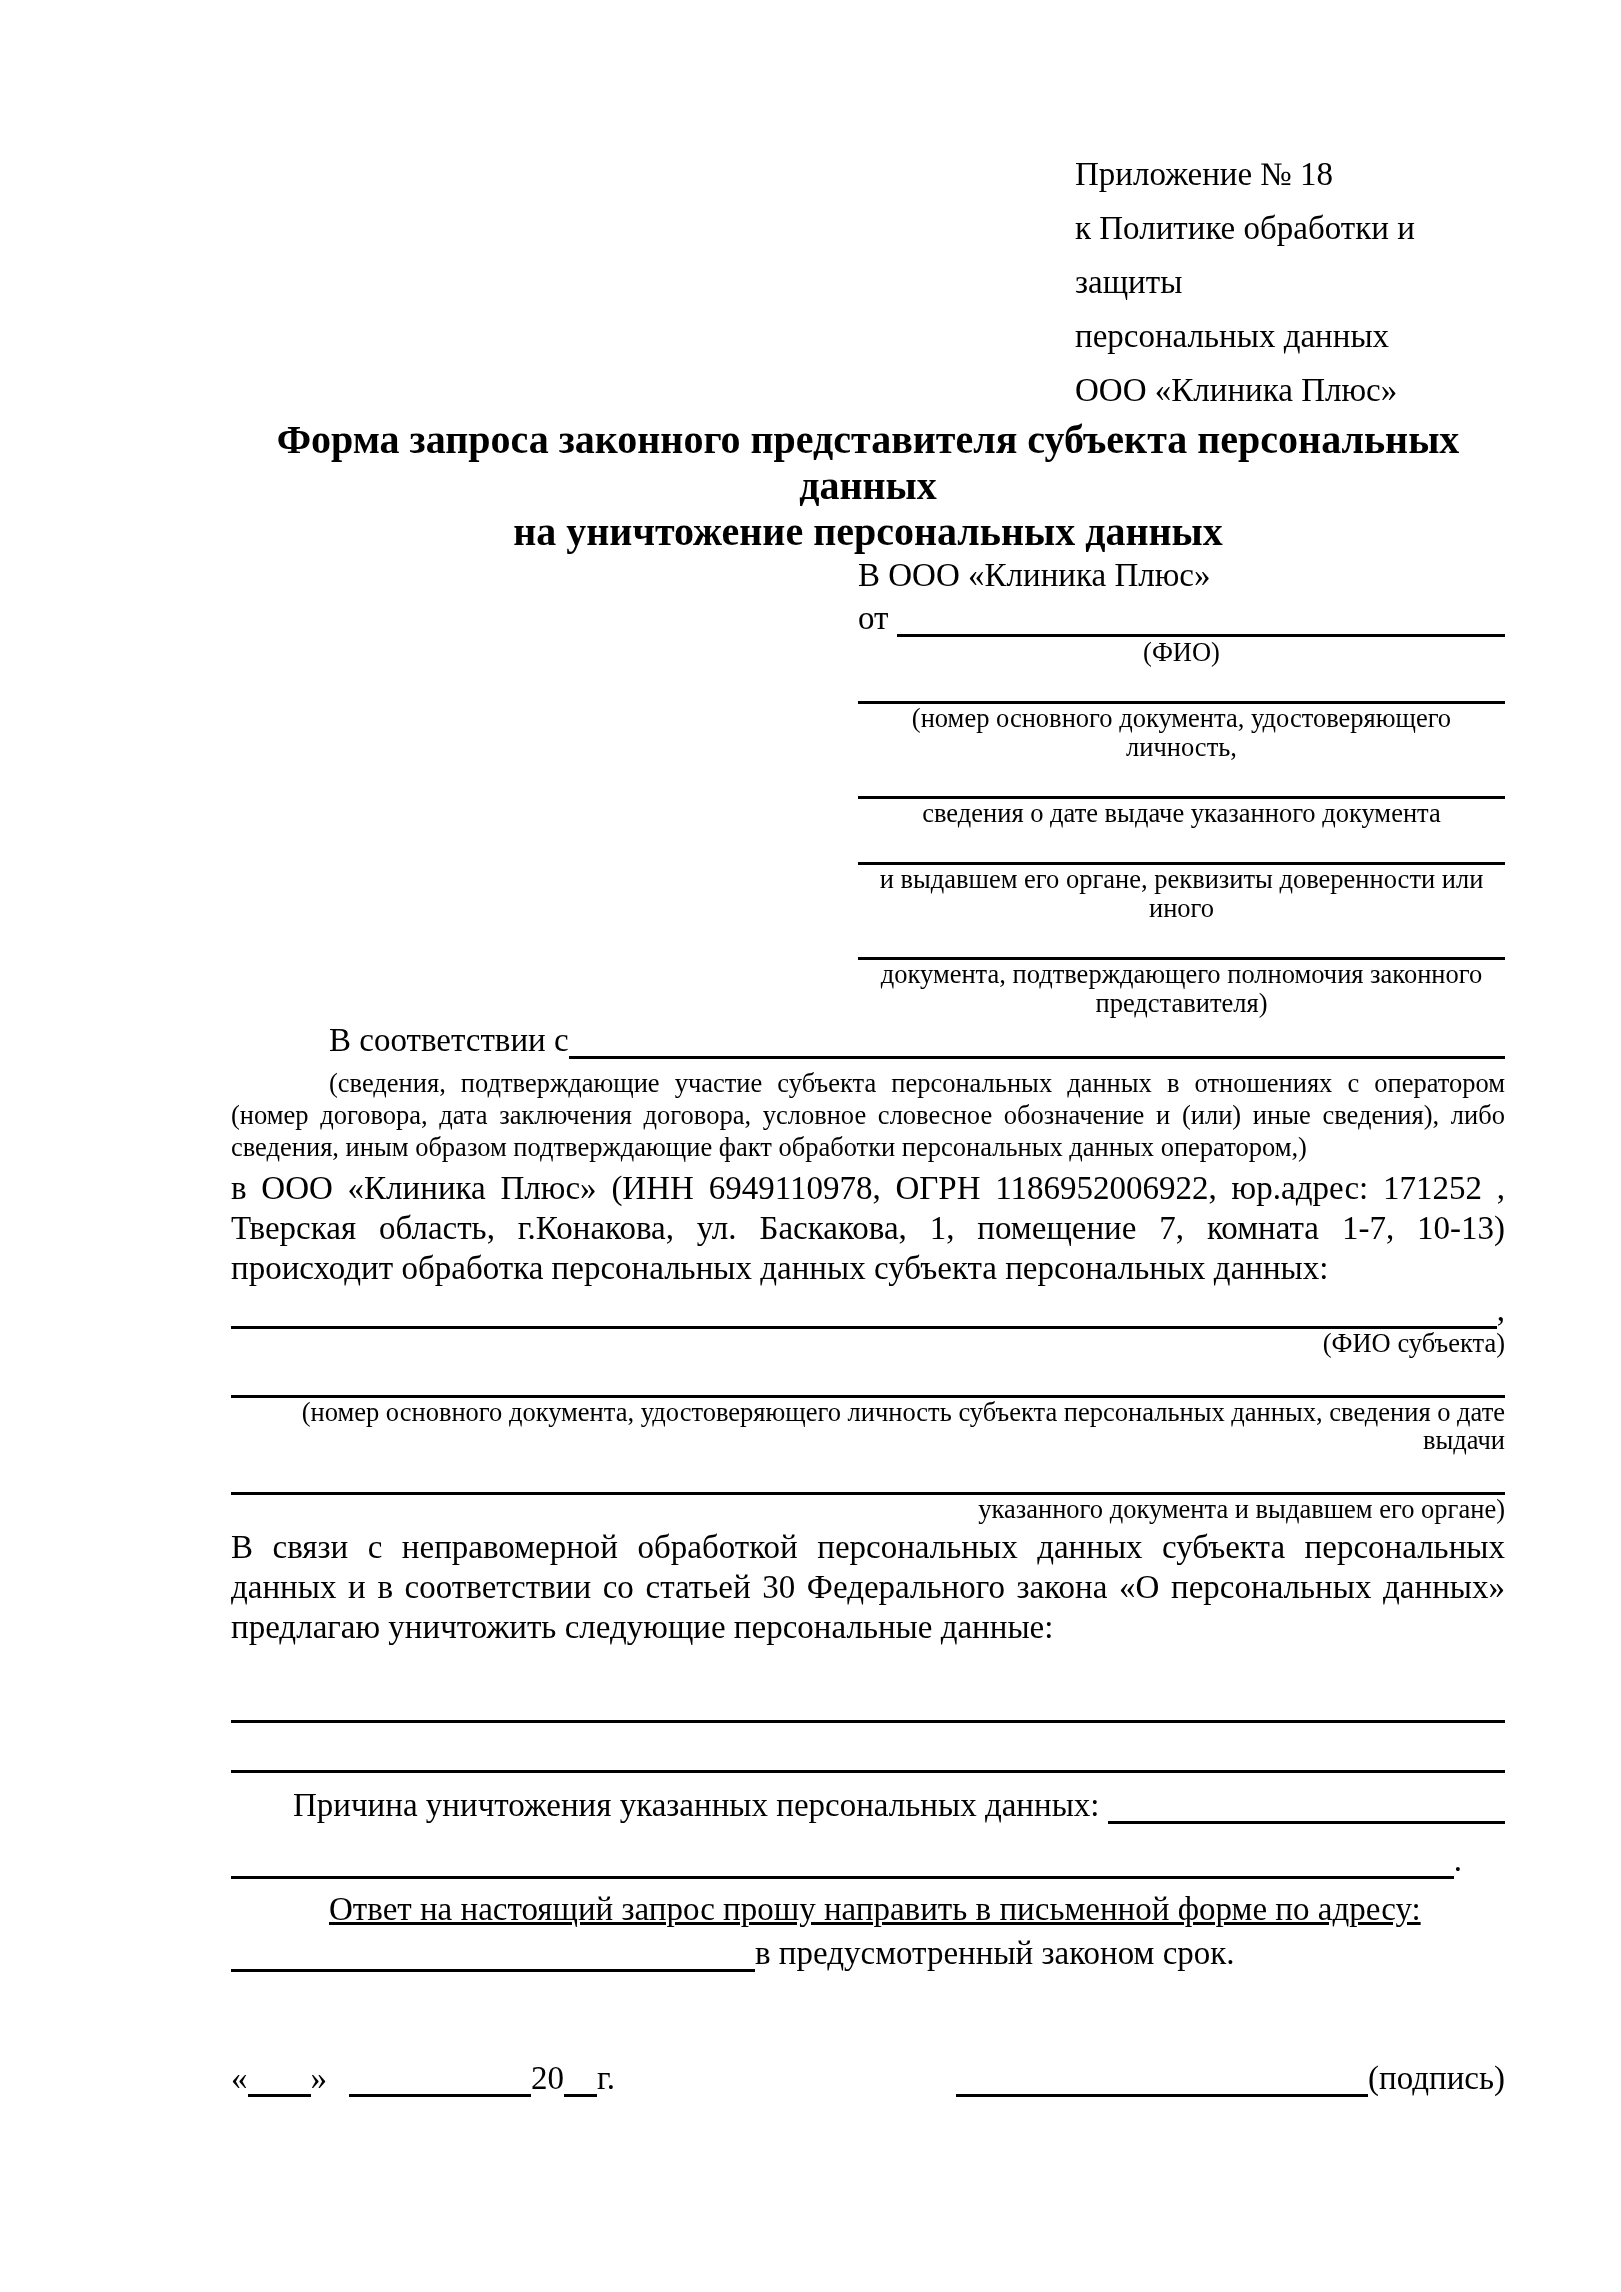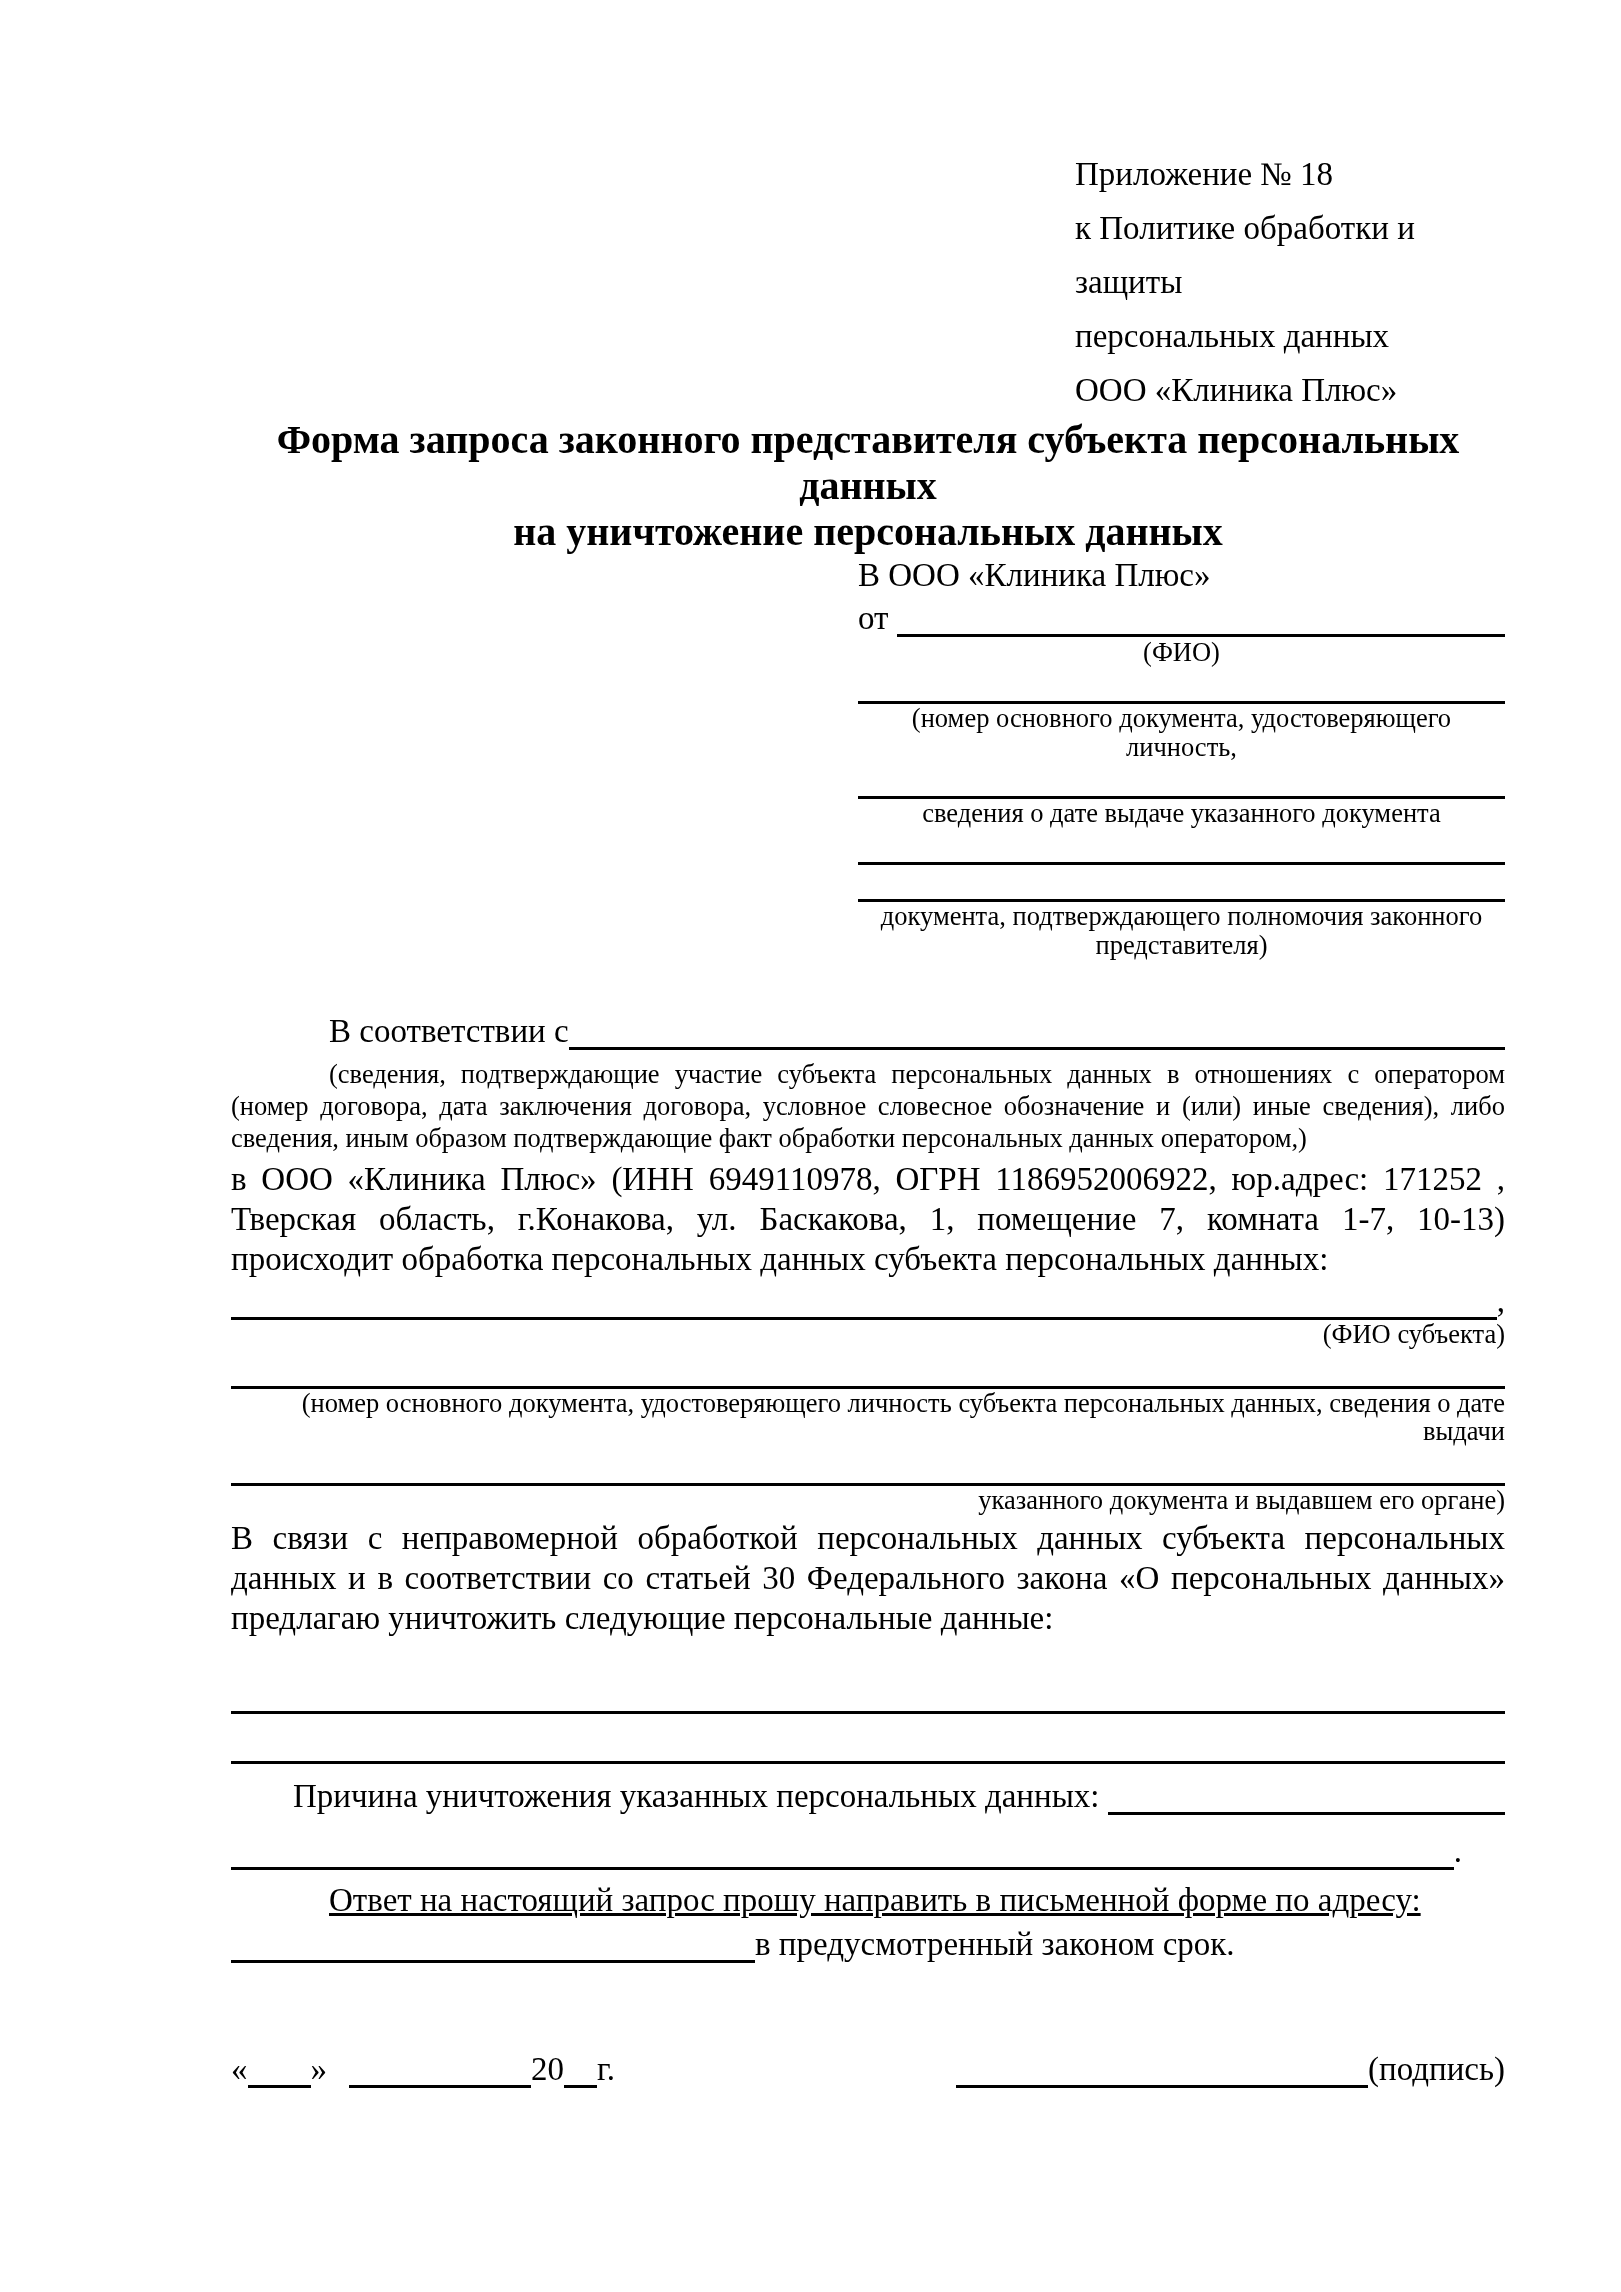--- a/index.html
+++ b/index.html
@@ -24,21 +24,21 @@
   .line-row { display:flex; align-items:flex-end; height:41px; }
   .line-row .lead { white-space:pre; }
   .bl { border-bottom:3.9px solid #000; }
   .grow { flex:1 1 auto; }
   .cap { font-size:26.5px; line-height:30px; text-align:center; }
   .grp { margin-top:5.9px; }
   .grp .line-row { height:31px; }
   .grp .cap { line-height:29px; }
 
   
-  .acc-row { display:flex; align-items:flex-end; height:41px; margin-top:49px; margin-left:98px; font-size:33px; }
+  .acc-row { display:flex; align-items:flex-end; height:41px; margin-left:98px; font-size:33px; }
   .note { margin-top:8px; font-size:26.5px; line-height:32px; text-align:justify; text-indent:98px; }
   .para { font-size:33px; line-height:40px; text-align:justify; }
   .op-para { margin-top:5.9px; }
   .subj { margin-top:7.8px; }
   .subj .line-row { height:33px; font-size:33px; }
   .subj .cap { line-height:28px;text-align:right; }
   .req-para { margin-top:3.9px; }
   .blank-row { display:flex; align-items:flex-end; height:35px; }
   .blank-row.first { margin-top:41px; }
   .blank-row.second { margin-top:15.7px; }
@@ -92,20 +92,21 @@
       <div class="grp">
         <div class="line-row">
             <span class="bl grow"></span>
           </div>
         <div class="cap">сведения о дате выдаче указанного документа</div>
       </div>
       <div class="grp">
         <div class="line-row">
             <span class="bl grow"></span>
           </div>
+        <div class="cap">и выдавшем его органе, реквизиты доверенности или иного</div>
       </div>
       <div class="grp">
         <div class="line-row">
             <span class="bl grow"></span>
           </div>
         <div class="cap">документа, подтверждающего полномочия законного представителя)</div>
       </div>
     </div>
 
     <div class="acc-row">

